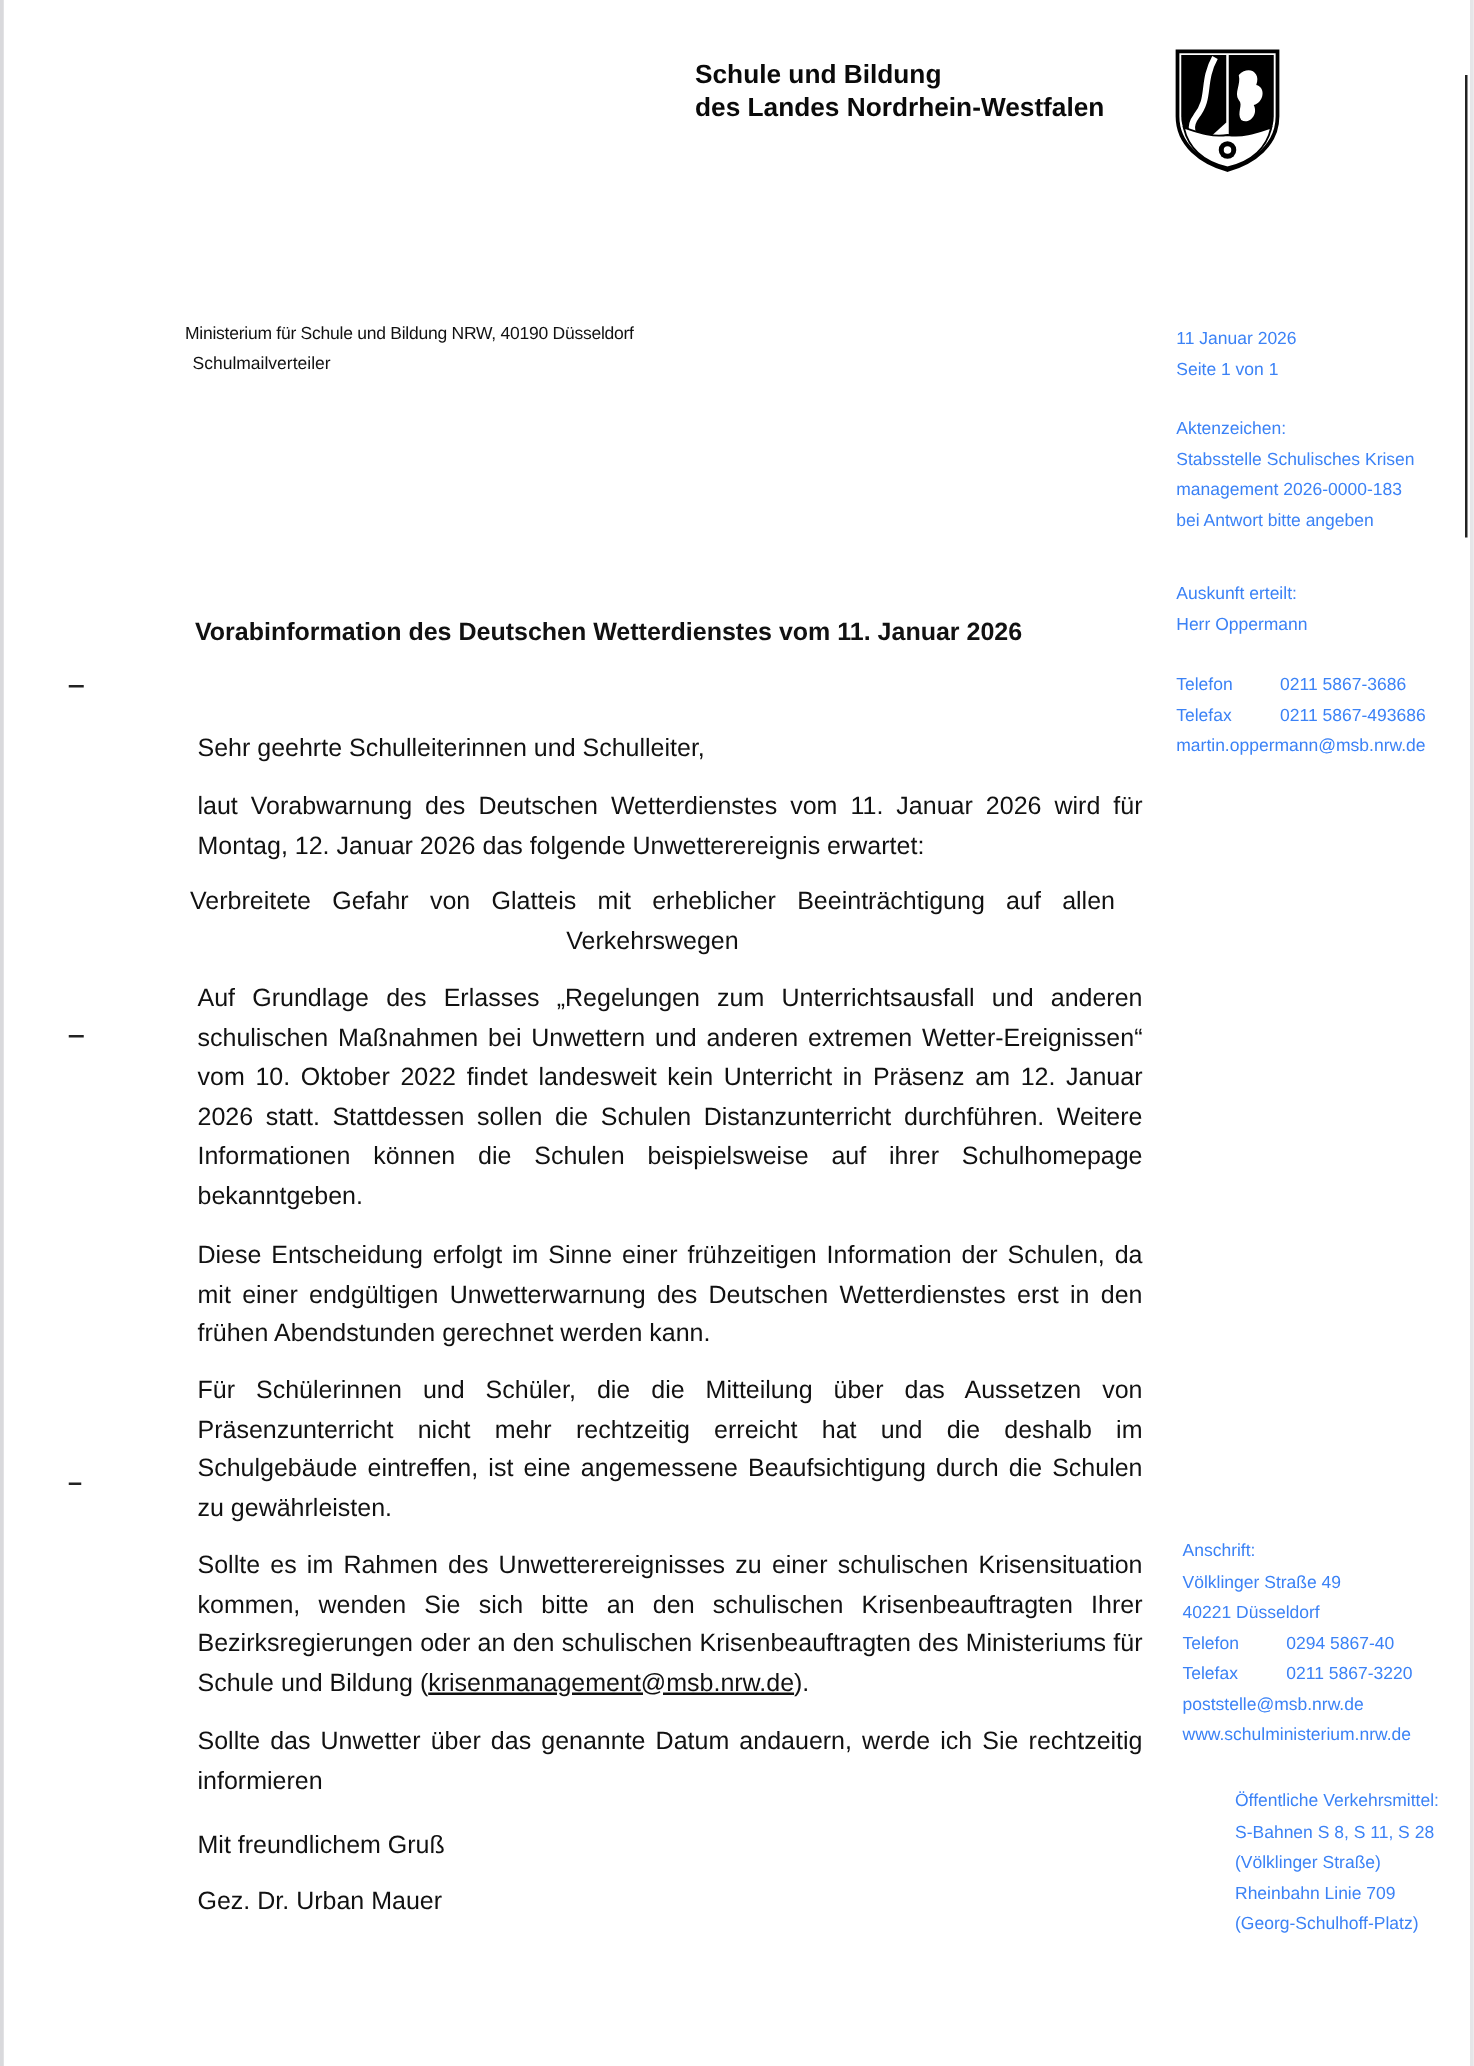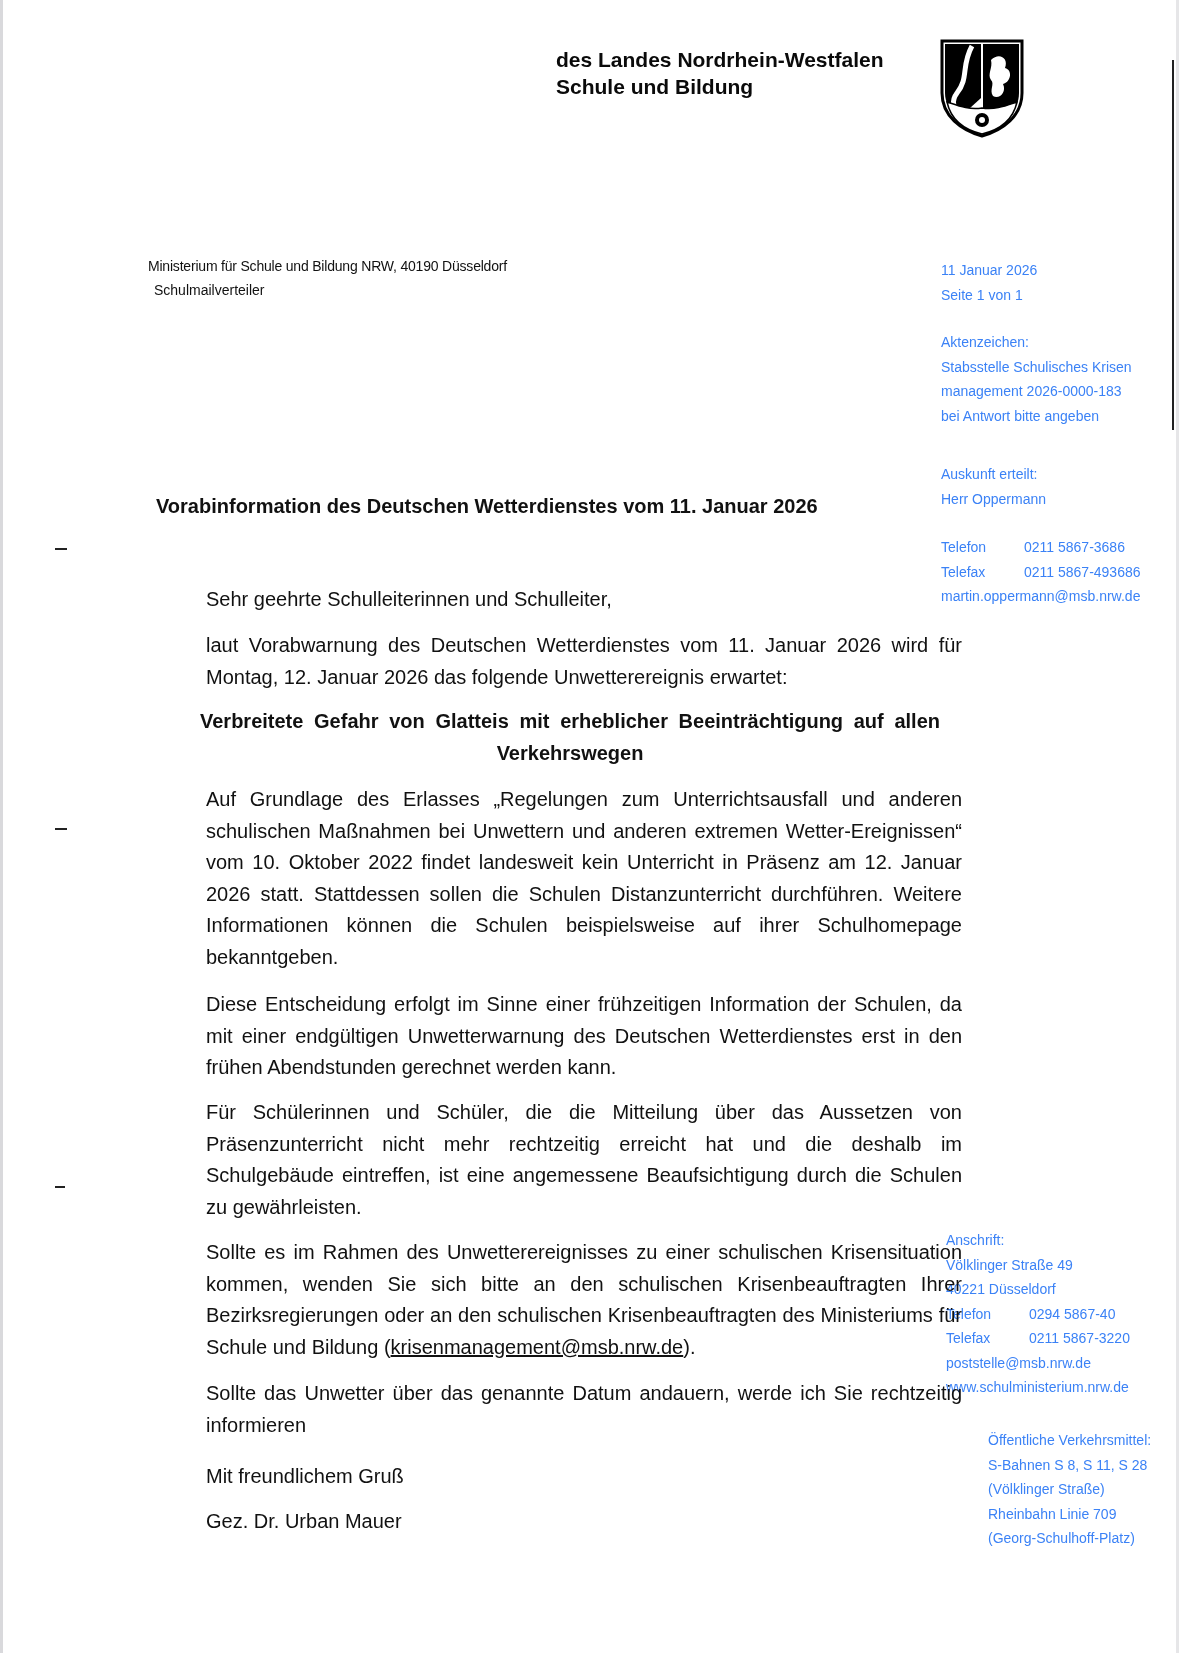--- a/index.html
+++ b/index.html
@@ -18,38 +18,38 @@
 
   .sender-line { position:absolute; left:148px; top:258px; font-size:14px; white-space:nowrap; letter-spacing:-0.2px; }
   .recipient { position:absolute; left:154px; top:282px; font-size:14px; white-space:nowrap; }
 
   .side { position:absolute; left:941px; font-size:14px; line-height:24.5px; white-space:nowrap; color:#3b82f6; }
   .side .row { display:flex; }
   .side .lbl { width:83px; }
 
   .subject { position:absolute; left:156px; top:495px; font-weight:bold; font-size:20px; white-space:nowrap; }
 
-  .body { position:absolute; left:158px; width:756px; font-size:20px; line-height:31.5px;margin-left:48px; }
+  .body { position:absolute; left:158px; width:756px; font-size:20px; line-height:31.5px; }
   .body p { margin:0; text-align:justify; text-align-last:left; }
-  .centered { text-align:left; text-align-last:center !important;font-weight:bold; }
+  .centered { text-align:left; text-align-last:center !important; }
   .email-link { text-decoration:underline; color:#111; }
 </style>
 </head>
 <body>
 
 <div class="page-edge-left"></div>
 <div class="page-edge-right"></div>
 <div class="scan-line-right"></div>
 <div class="margin-mark" style="top:548px"></div>
 <div class="margin-mark" style="top:828px"></div>
 <div class="margin-mark" style="top:1186px;width:10px"></div>
 
 <div class="ministry-name">
+  <div>Schule und Bildung</div>
   <div>des Landes Nordrhein-Westfalen</div>
-  <div>Schule und Bildung</div>
 </div>
 
 <svg class="crest" viewBox="0 0 86 100">
   <path d="M3 3 H83 V55 C83 78 64 92 43 98 C22 92 3 78 3 55 Z" fill="#fff" stroke="#000" stroke-width="3"></path>
   <path d="M6 6 H42 V60 L20 80 C10 72 6 64 6 55 Z" fill="#000"></path>
   <path d="M33 8 C22 28 30 40 18 55 C12 63 14 70 22 76" fill="none" stroke="#fff" stroke-width="5"></path>
   <path d="M44 6 H80 V55 C80 66 74 76 64 84 L44 72 Z" fill="#000"></path>
   <path d="M52 22 C60 14 70 20 66 30 C74 32 72 44 64 46 C68 54 60 62 54 58 C50 52 56 46 52 42 C48 36 54 30 52 22 Z" fill="#fff"></path>
   <path d="M8 64 C20 68 30 72 43 70 C56 72 66 68 78 64 C74 82 60 92 43 96 C26 92 12 82 8 64 Z" fill="#fff" stroke="#000" stroke-width="1.5"></path>
   <circle cx="43" cy="82" r="7" fill="#000"></circle>

